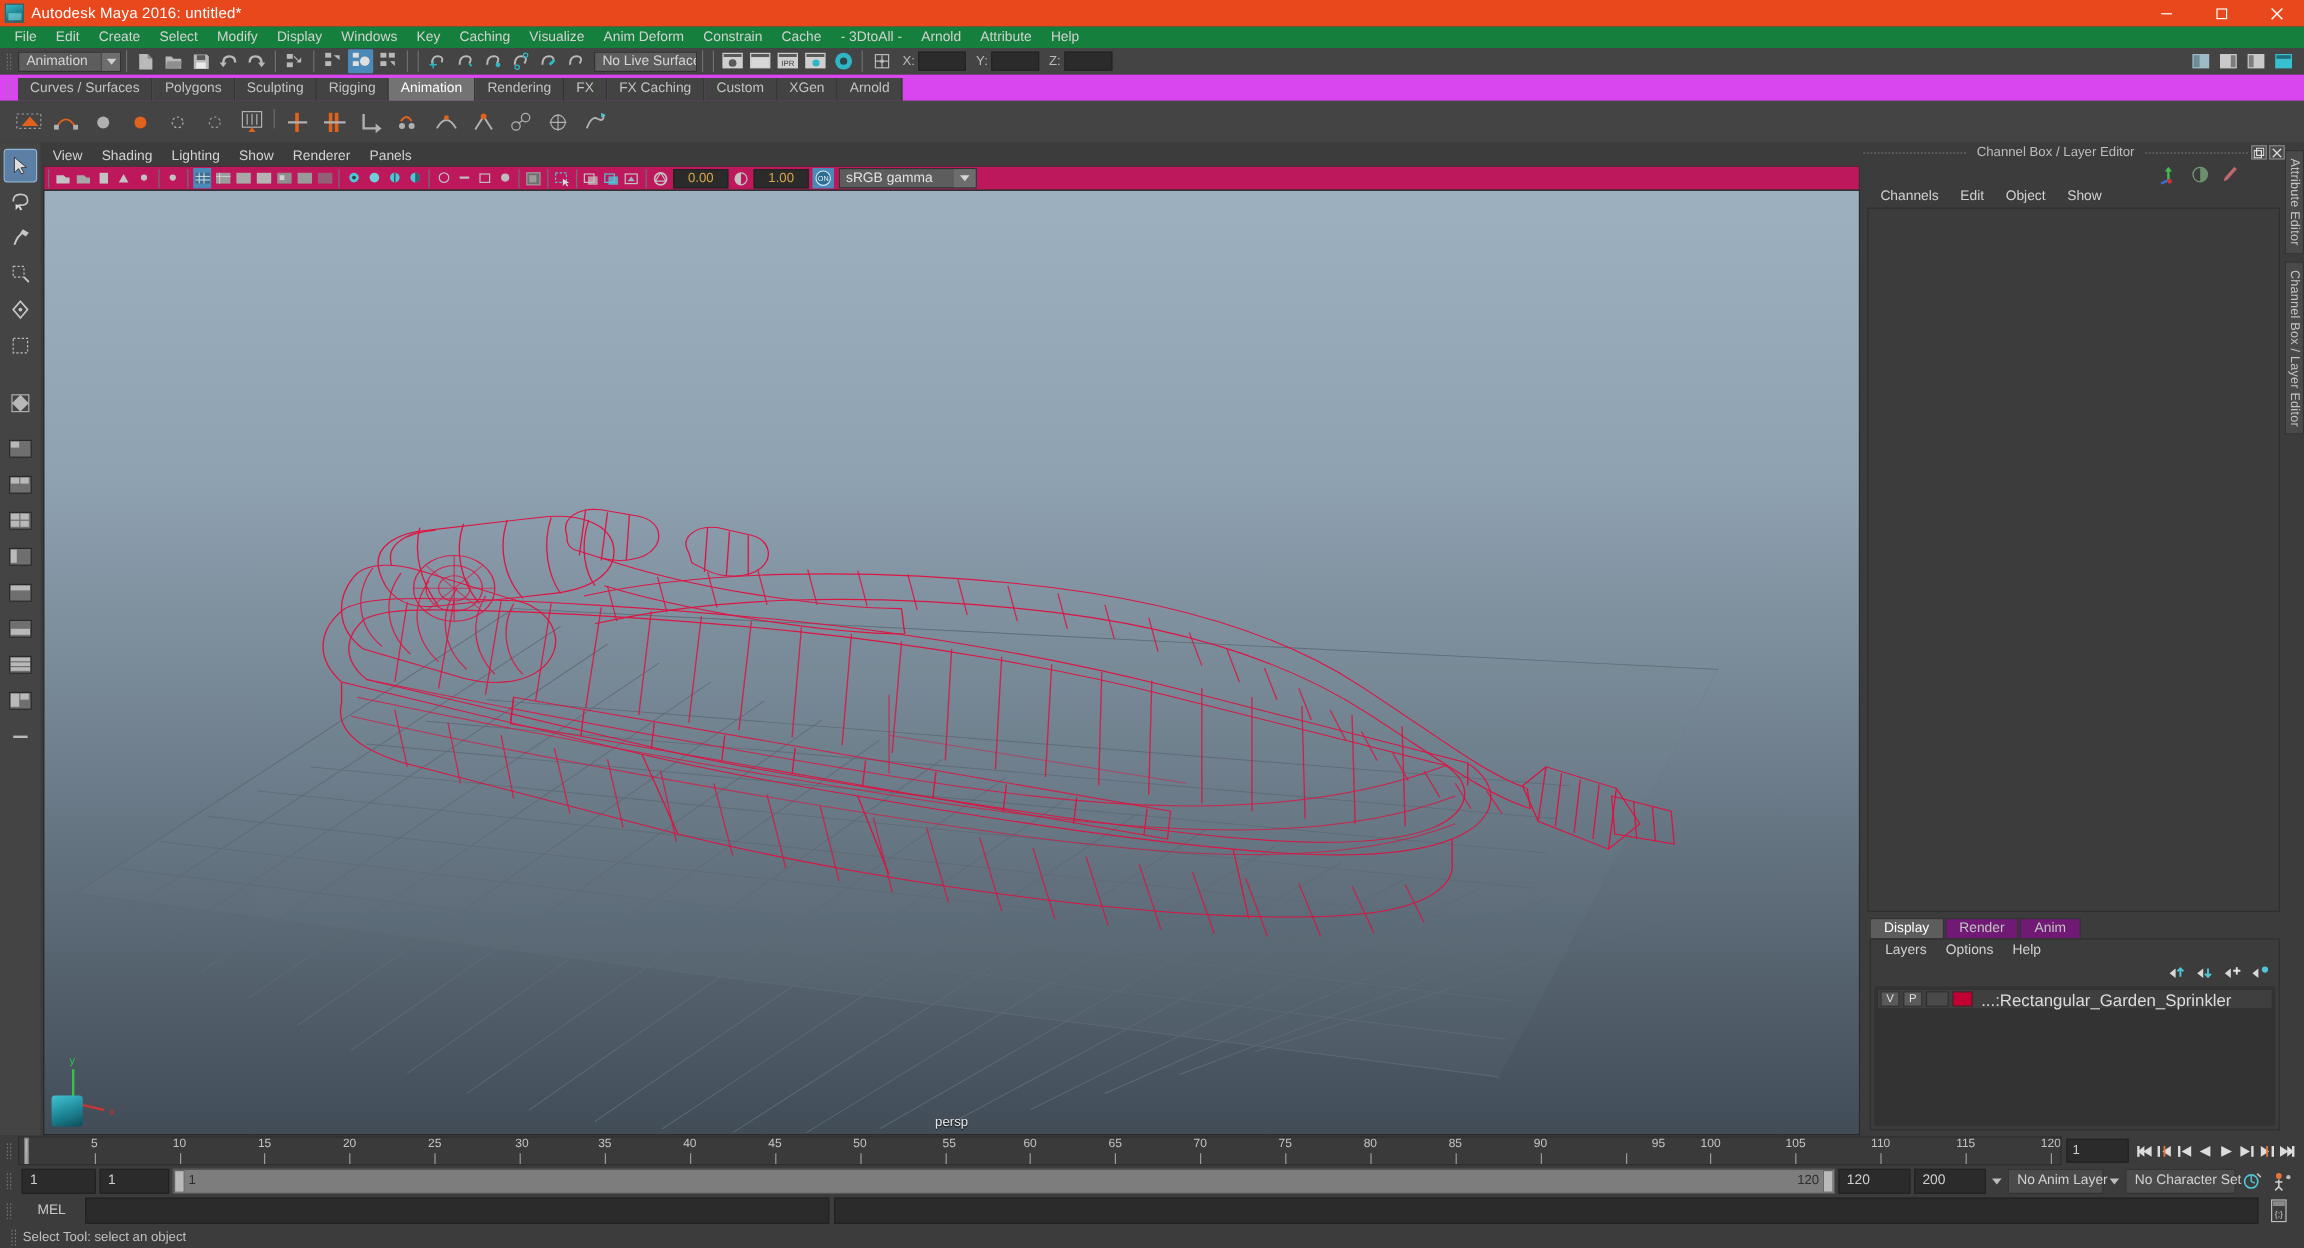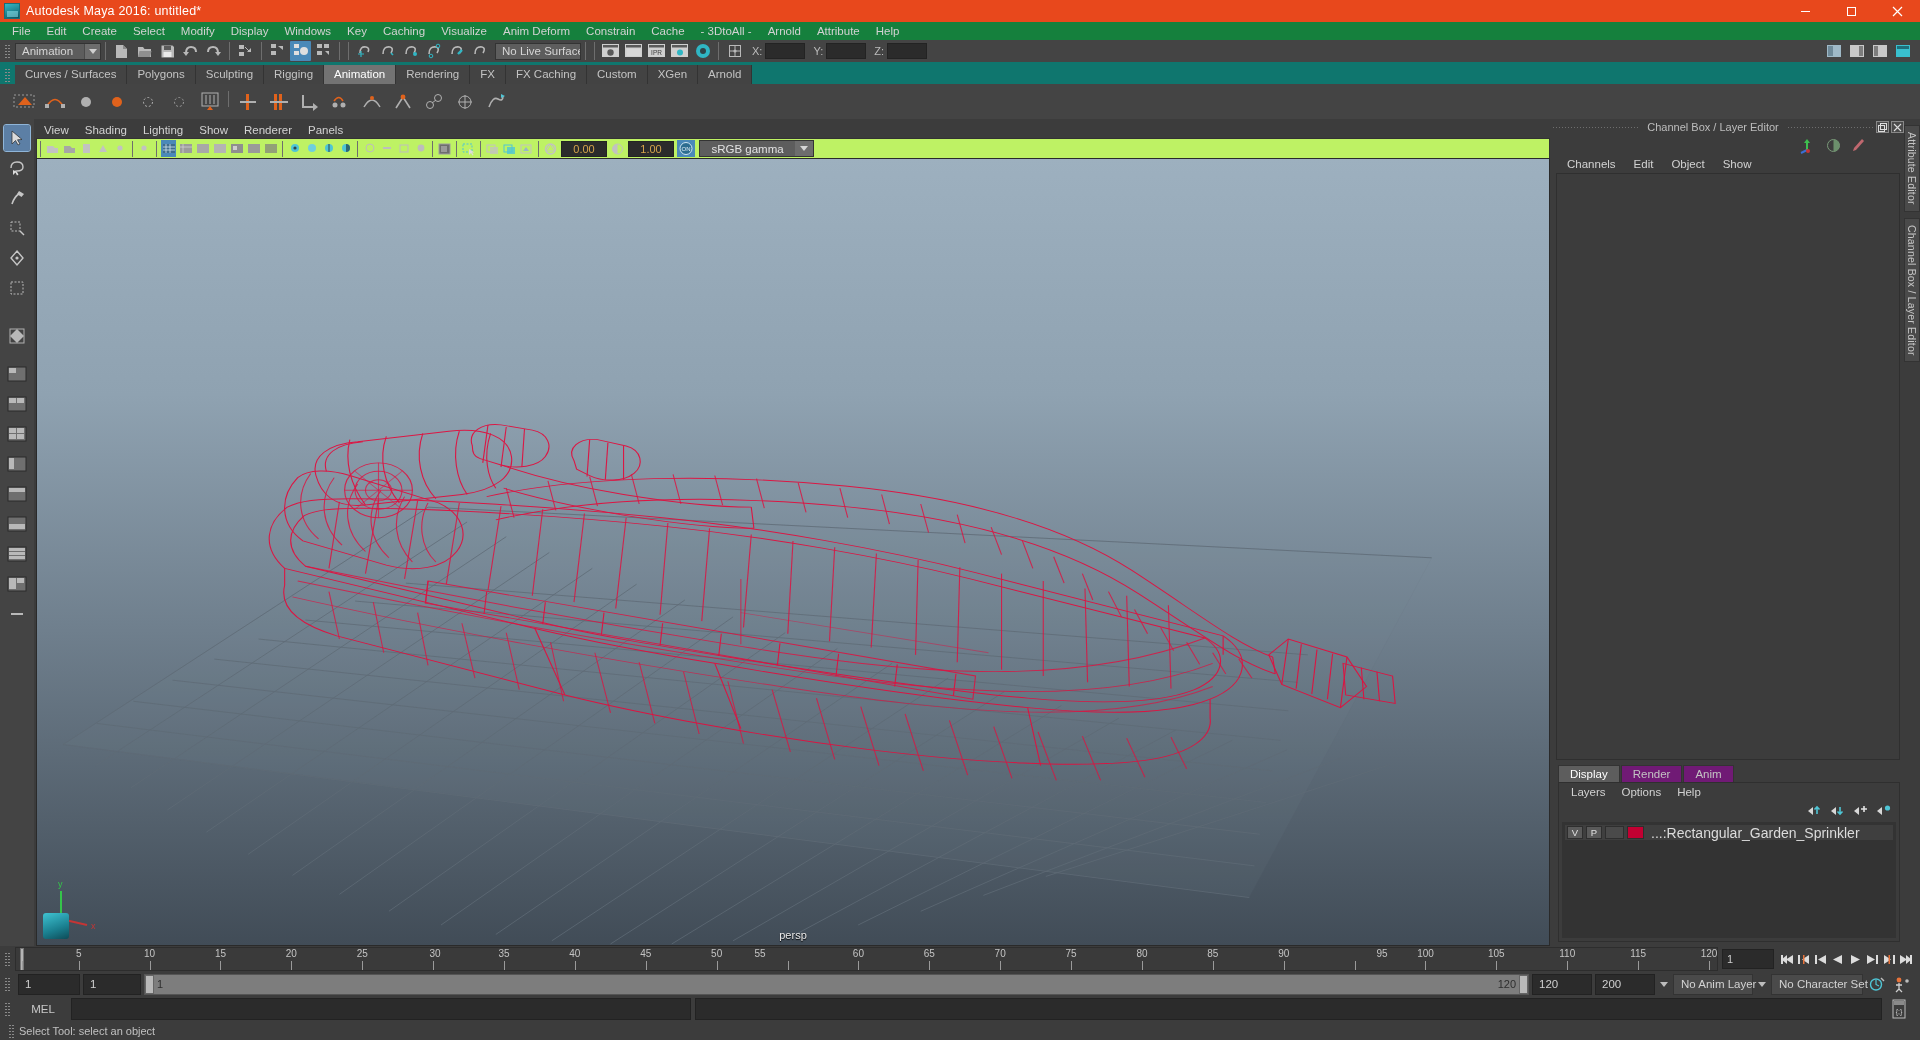--- a/index.html
+++ b/index.html
@@ -59,42 +59,42 @@
   .tbtn.on{ background:#4a89b8; }
   .sep{ width:9px; height:20px; position:relative; flex:0 0 9px;}
   .sep:after{
     content:""; position:absolute; left:4px; top:1px; width:1px; height:18px;
     background:#6e6e6e;
   }
   .coordfield{ width:40px;height:16px;background:#2b2b2b;border:1px solid #232323;margin-right:2px;}
   .coordlbl{ color:#bbb; font-size:11px; margin:0 3px 0 6px;}
 
   
-  .shelfbar{ background:#0f766e; flex:0 0 22px; display:flex; align-items:flex-end; height:22px;}
+  .shelfbar{ background:#d946ef; flex:0 0 22px; display:flex; align-items:flex-end; height:22px;}
   .shelf-tab{
     height:19px; padding:0 10px; font-size:11.5px; color:#c3c3c3; background:#434343;
     border-right:1px solid #333; display:flex; align-items:center; line-height:19px; white-space:nowrap;
   }
   .shelf-tab.active{ background:#737373; color:#fff;}
   
   .shelficons{ background:#444; flex:0 0 35px; height:35px; display:flex; align-items:center; }
   .sicon{ width:27px;height:27px;margin:0 2px; display:flex;align-items:center;justify-content:center;}
 
   
   .body{ flex:1 1 auto; display:flex; min-height:0; background:#3c3c3c;}
   .toolbox{ width:34px; background:#444; flex:0 0 34px; display:flex; flex-direction:column; align-items:center; padding-top:4px;}
   .tool{ width:26px;height:26px;margin:2px 0; display:flex;align-items:center;justify-content:center; border-radius:2px;}
   .tool.sel{ background:#5c7fa5; outline:1px solid #8fb5d8;}
   .tool-gap{ height:18px;}
 
   
   .vpcol{ flex:1 1 auto; display:flex; flex-direction:column; min-width:0; background:#3c3c3c; padding:2px 2px 0 2px;}
   .vpmenu{ height:17px; background:#3c3c3c; display:flex; align-items:center; flex:0 0 17px;}
   .vpmenu .mi{ padding:0 8px; font-size:11.5px; color:#d2d2d2;}
-  .vptool{ height:20px; background:#bef264; display:flex; align-items:center; flex:0 0 20px; border:1px solid #333; border-bottom:none;text-align:center;}
+  .vptool{ height:20px; background:#be185d; display:flex; align-items:center; flex:0 0 20px; border:1px solid #333; border-bottom:none;}
   .vbtn{ width:15px;height:17px;display:flex;align-items:center;justify-content:center;margin:0 1px;}
   .vbtn.on{ background:#4a89b8;}
   .vsep{ width:7px;height:18px;position:relative;flex:0 0 7px;}
   .vsep:after{content:"";position:absolute;left:3px;top:1px;width:1px;height:16px;background:#6e6e6e;}
   .numfield{ width:46px;height:16px;background:#2b2b2b;border:1px solid #232323;color:#d7a54b;font-size:11px;
              display:flex;align-items:center;justify-content:center;margin:0 2px;}
   .gammacombo{ width:115px;height:17px;background:#5d5d5d;border:1px solid #333;display:flex;align-items:center;margin-left:3px;}
   .gammacombo .lbl{flex:1;padding:0 5px;font-size:11.5px;color:#e2e2e2;}
   .gammacombo .arrow{width:18px;height:15px;background:#6d6d6d;display:flex;align-items:center;justify-content:center;}
   .gammacombo .arrow:after{content:"";border-left:4px solid transparent;border-right:4px solid transparent;border-top:5px solid #d5d5d5;}
@@ -1187,21 +1187,21 @@
           <div class="tl-num" style="left: 419px;">30</div>
           <div class="tl-tick" style="left: 488px;"></div>
           <div class="tl-num" style="left: 488px;">35</div>
           <div class="tl-tick" style="left: 558.882px;"></div>
           <div class="tl-num" style="left: 558.882px;">40</div>
           <div class="tl-tick" style="left: 629.765px;"></div>
           <div class="tl-num" style="left: 629.765px;">45</div>
           <div class="tl-tick" style="left: 700.647px;"></div>
           <div class="tl-num" style="left: 700.647px;">50</div>
           <div class="tl-tick" style="left: 771.529px;"></div>
-          <div class="tl-num" style="left: 744px;">55</div>
+          <div class="tl-num" style="left: 775px;">55</div>
           <div class="tl-tick" style="left: 842.412px;"></div>
           <div class="tl-num" style="left: 842.412px;">60</div>
           <div class="tl-tick" style="left: 913.294px;"></div>
           <div class="tl-num" style="left: 913.294px;">65</div>
           <div class="tl-tick" style="left: 984.176px;"></div>
           <div class="tl-num" style="left: 984.176px;">70</div>
           <div class="tl-tick" style="left: 1055.06px;"></div>
           <div class="tl-num" style="left: 1055.06px;">75</div>
           <div class="tl-tick" style="left: 1125.94px;"></div>
           <div class="tl-num" style="left: 1125.94px;">80</div>

